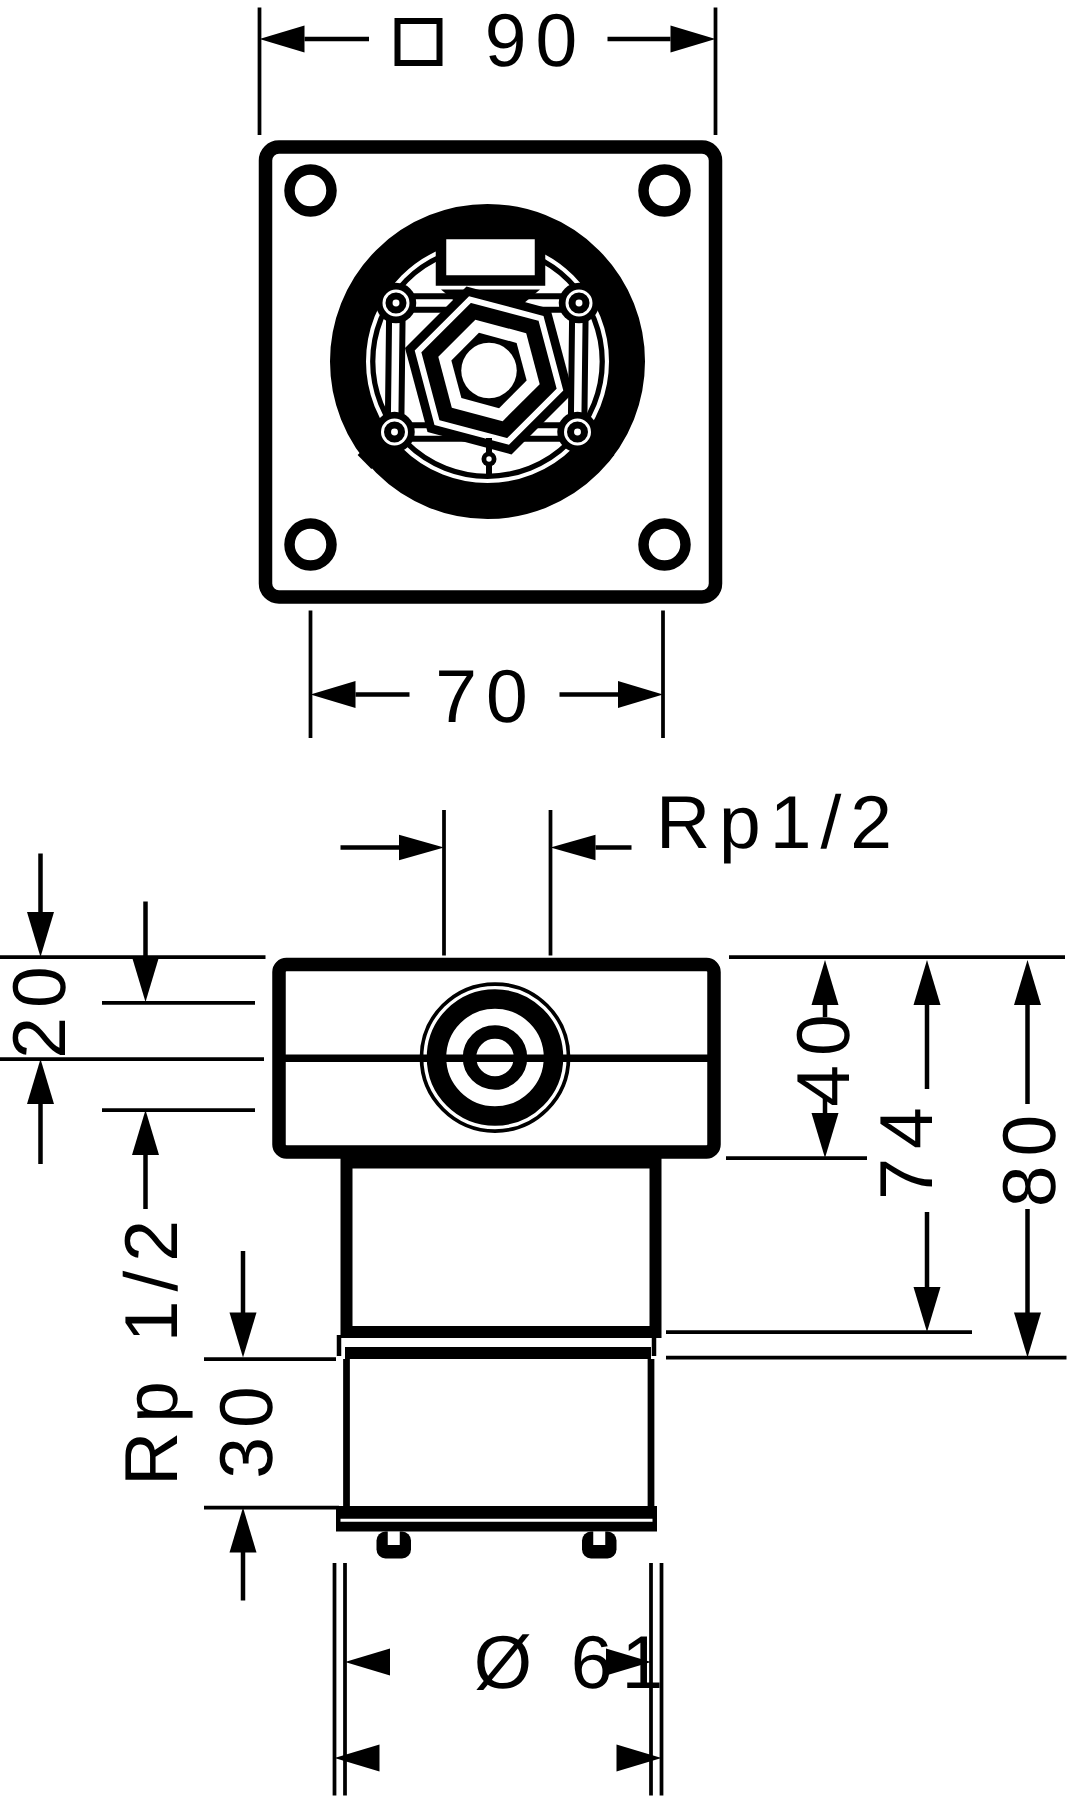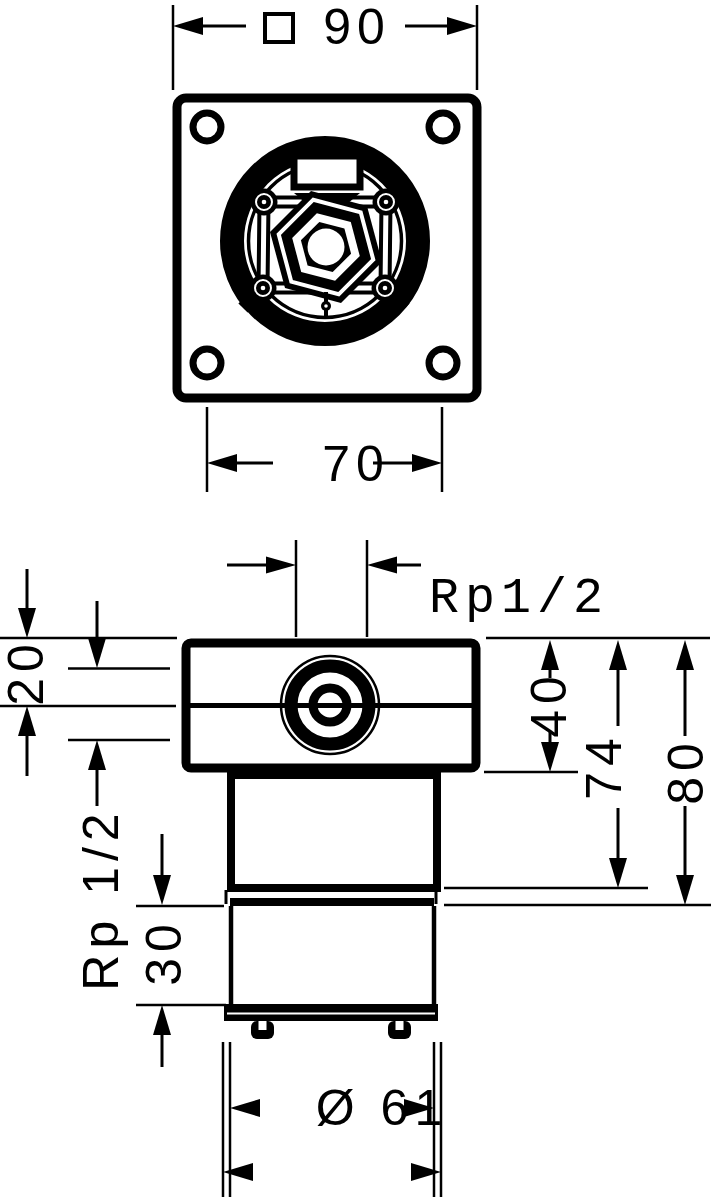--- a/index.html
+++ b/index.html
@@ -220,22 +220,22 @@
         <polygon points="434,1108 404,1099 404,1117" fill="#000" stroke="none"></polygon>
         <polygon points="223,1172 253,1163 253,1181" fill="#000" stroke="none"></polygon>
         <polygon points="441,1172 411,1163 411,1181" fill="#000" stroke="none"></polygon>
       </g>
     </g>
   </svg>
 
   <div id="square-symbol"></div>
 
   <div class="lbl" style="left:357px;top:27px;">90</div>
-  <div class="lbl" style="left:324px;top:464px;margin-left:32px;">70</div>
-  <div class="lbl" style="left:519px;top:599px;font-family:Liberation Mono, monospace;">Rp1/2</div>
+  <div class="lbl" style="left:324px;top:464px;">70</div>
+  <div class="lbl" style="left:519px;top:548px;">Rp1/2</div>
   <div class="lbl vert" style="left:26px;top:672px;">20</div>
   <div class="lbl vert" style="left:101px;top:899px;">Rp 1/2</div>
   <div class="lbl vert" style="left:164px;top:952px;">30</div>
   <div class="lbl vert" style="left:549px;top:704px;">40</div>
   <div class="lbl vert" style="left:604px;top:766px;">74</div>
   <div class="lbl vert" style="left:686px;top:771px;">80</div>
   <div class="lbl" style="left:334px;top:1108px;margin-left:48px;">Ø 61</div>
 
 </div>
 

